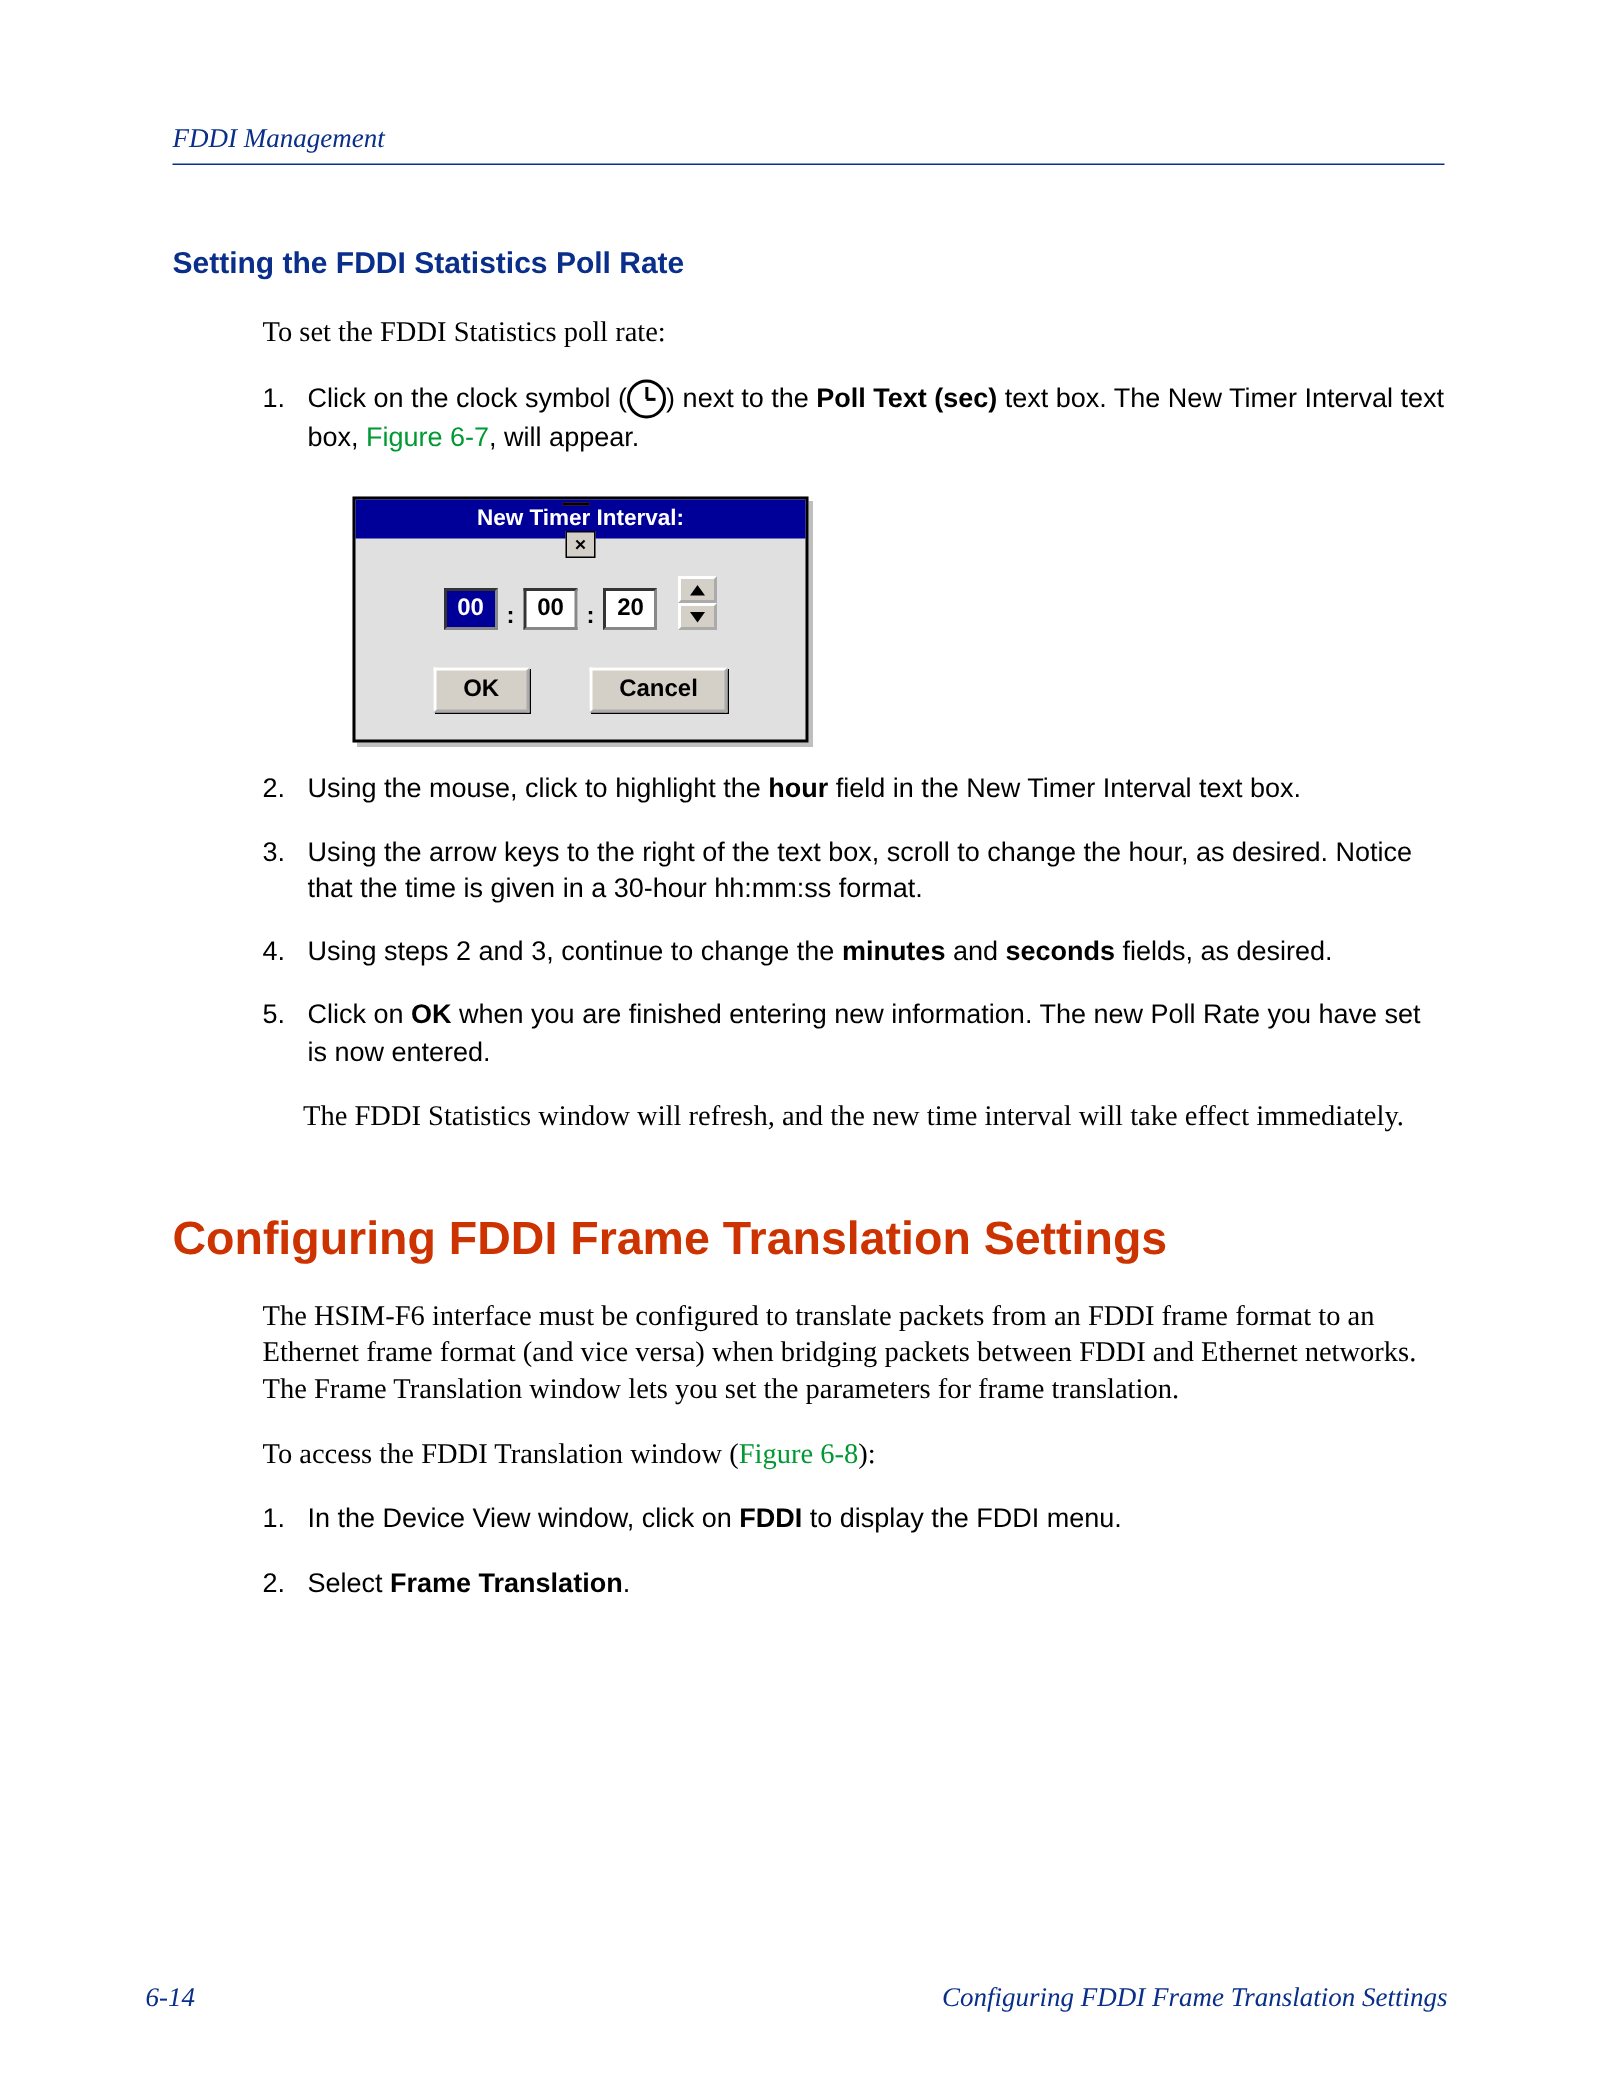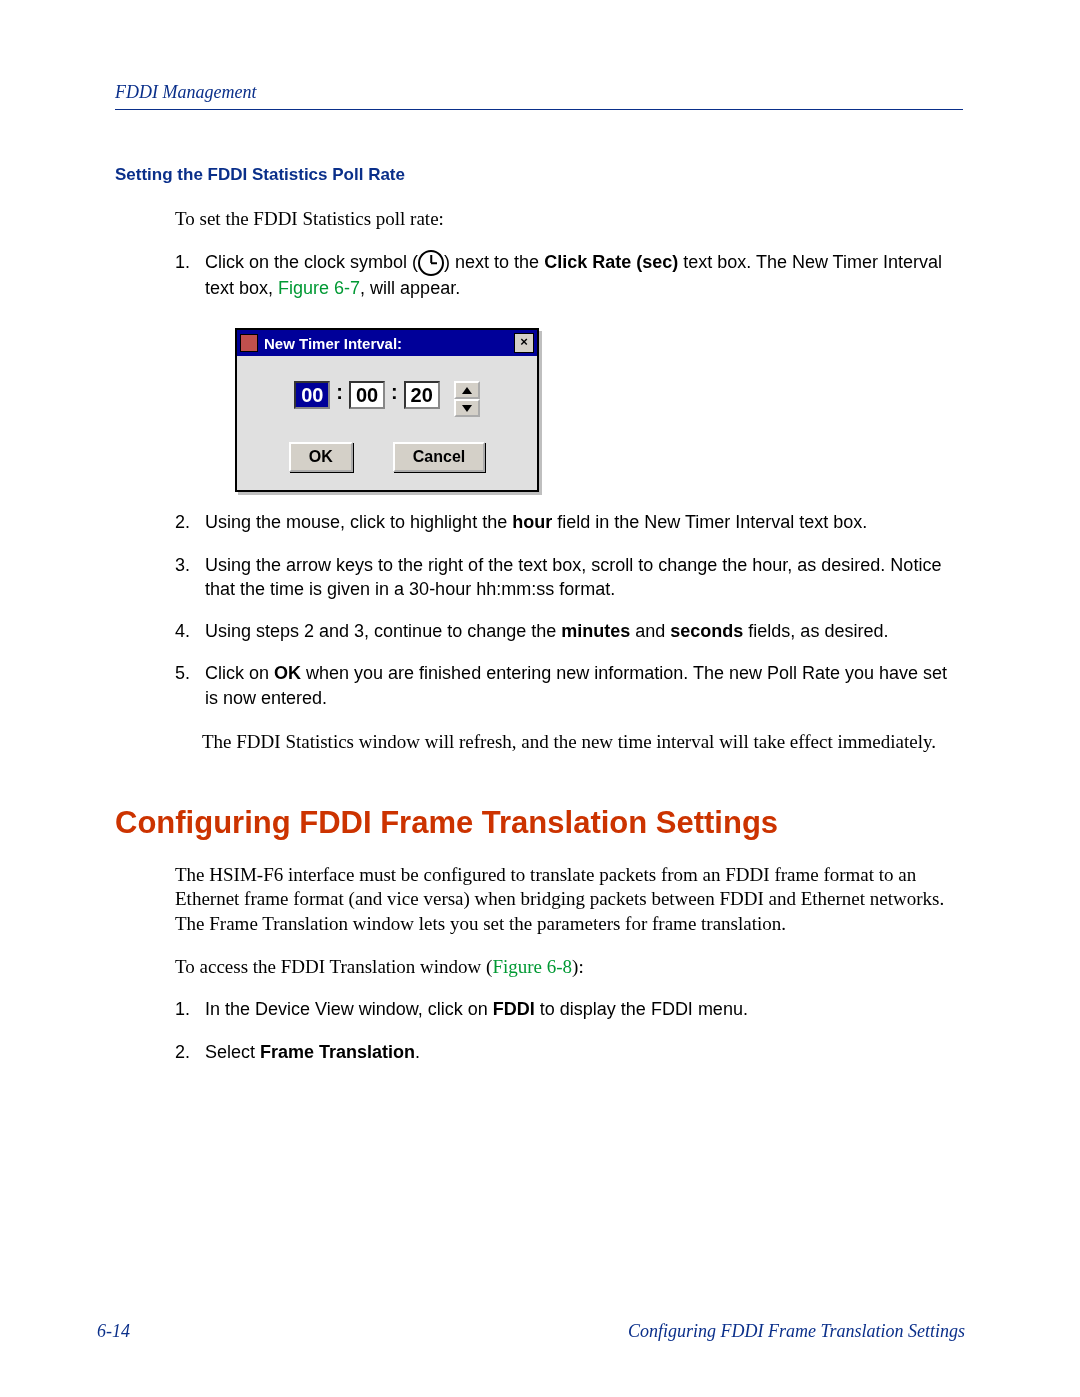--- a/index.html
+++ b/index.html
@@ -21,21 +21,21 @@
     color: #0a2f8a;
     font-size: 18px;
     padding-bottom: 6px;
     border-bottom: 1.5px solid #0a2f8a;
     margin-bottom: 55px;
   }
   .h3 {
     font-family: Arial, Helvetica, sans-serif;
     font-weight: bold;
     color: #0a2f8a;
-    font-size: 17px;
+    font-size: 20px;
     margin-bottom: 22px;
   }
   .indent-block {
     margin-left: 60px;
   }
   .serif {
     font-family: "Times New Roman", Times, serif;
     font-size: 19px;
     line-height: 1.3;
   }
@@ -69,20 +69,21 @@
   .dlg-title {
     background: #000099;
     color: #fff;
     font-family: Arial, Helvetica, sans-serif;
     font-weight: bold;
     font-size: 15px;
     display: flex;
     align-items: center;
     padding: 2px 3px;
     height: 22px;
+    flex-direction: column;
   }
   .dlg-sysicon {
     width: 16px; height: 16px;
     background: #c0504d;
     margin-right: 6px;
     border: 1px solid #000;
   }
   .dlg-title-text { flex: 1; }
   .dlg-close {
     width: 18px; height: 18px;
@@ -93,27 +94,27 @@
     font-weight: bold;
     font-size: 13px;
     text-align: center;
     line-height: 16px;
   }
   .dlg-body {
     padding: 25px 18px 18px 18px;
   }
   .time-row {
     display: flex;
-    align-items: flex-start;
+    align-items: flex-end;
     justify-content: center;
     gap: 4px;
     margin-bottom: 25px;
     font-family: Arial, Helvetica, sans-serif;
     font-weight: bold;
-    font-size: 20px;
+    font-size: 16px;
   }
   .tf {
     border: 2px inset #888;
     background: #fff;
     width: 32px; height: 24px;
     text-align: center;
     line-height: 24px;
   }
   .tf.sel { background: #000099; color: #fff; }
   .colon { padding: 0 2px; }
@@ -221,21 +222,21 @@
 
   <div class="h3">Setting the FDDI Statistics Poll Rate</div>
 
   <div class="indent-block">
     <div class="serif">To set the FDDI Statistics poll rate:</div>
 
     <div class="ol-sans">
       <div class="li">
         <div class="num">1.</div>
         <div class="txt">
-          <span>Click on the clock symbol (</span><span class="clock-icon"></span><span>) next to the </span><b>Click Rate (sec)</b><span> text box. The New Timer Interval text box, </span><span class="fig-link">Figure 6-7</span><span>, will appear.</span>
+          <span>Click on the clock symbol (</span><span class="clock-icon"></span><span>) next to the </span><b>Poll Text (sec)</b><span> text box. The New Timer Interval text box, </span><span class="fig-link">Figure 6-7</span><span>, will appear.</span>
         </div>
       </div>
     </div>
 
     <div class="dialog-wrap">
       <div class="dialog">
         <div class="dlg-title">
           <div class="dlg-sysicon"></div>
           <div class="dlg-title-text">New Timer Interval:</div>
           <div class="dlg-close">×</div>

